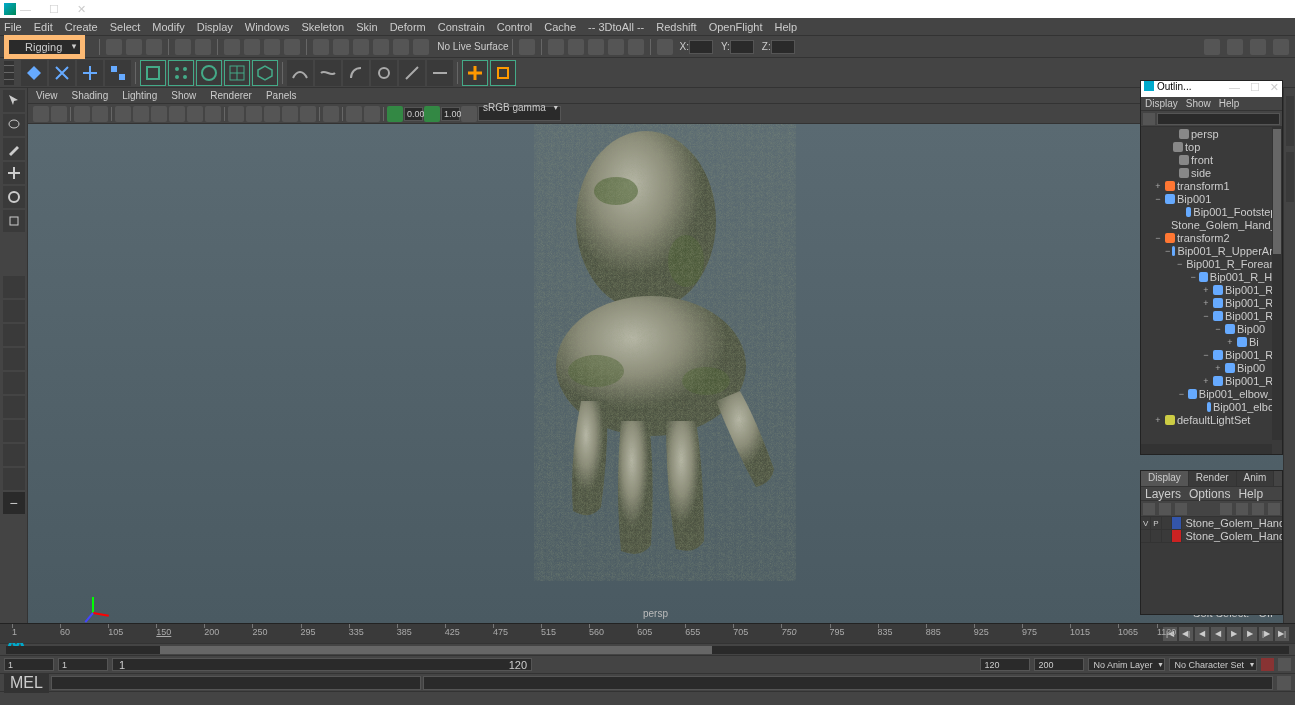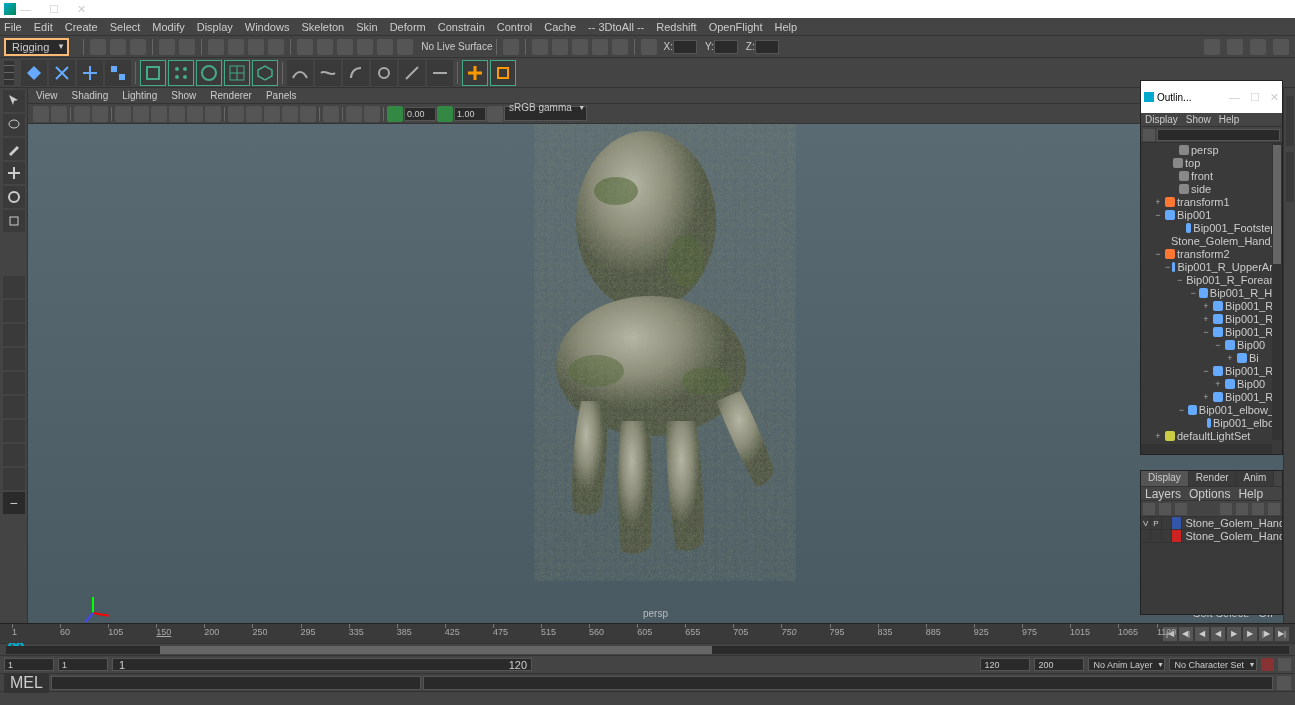--- a/index.html
+++ b/index.html
@@ -4,21 +4,21 @@
 <style>
 *{margin:0;padding:0;box-sizing:border-box;font-family:"Segoe UI",Tahoma,sans-serif;font-size:11px;color:#ccc;user-select:none}
 html,body{width:1295px;height:705px;overflow:hidden;background:#444}
 .titlebar{height:18px;background:#fff;display:flex;align-items:center;padding:0 4px;color:#000}
 .titlebar .maya-icon{width:12px;height:12px;background:linear-gradient(135deg,#0ac,#085);margin-right:4px}
 .titlebar .title{flex:1;font-size:10px;color:#000}
 .titlebar .win-btns{display:flex;gap:18px;font-size:12px;color:#000}
 .menubar{height:18px;background:#444;display:flex;align-items:center;padding:0 4px;border-bottom:1px solid #333}
 .menubar span{margin-right:12px;font-size:11px;cursor:default}
 .shelfbar{height:22px;background:#444;display:flex;align-items:center;padding:0 4px;border-bottom:1px solid #333}
-.shelfbar .workspace-dd{background:#2a2a2a;border:2px solid #fdba74;padding:1px 18px 1px 6px;margin-right:10px;position:relative}
+.shelfbar .workspace-dd{background:#2a2a2a;border:5px solid #fdba74;padding:1px 18px 1px 16px;margin-right:10px;position:relative}
 .shelfbar .workspace-dd::after{content:"▾";position:absolute;right:4px;top:1px;font-size:9px}
 .shelfbar .sep{width:1px;height:16px;background:#666;margin:0 4px}
 .shelfbar .ic{width:16px;height:16px;margin:0 2px;background:#555;border-radius:2px}
 .shelfbar .nolive{margin-left:6px;font-size:10px}
 .shelfbar .coord-lbl{margin-left:4px;font-size:10px}
 .shelfbar .coord-in{width:24px;height:14px;background:#2a2a2a;border:1px solid #555;margin-right:4px}
 .shelfbar .right-ic{margin-left:auto;display:flex;gap:3px}
 .toolshelf{height:30px;background:#444;display:flex;align-items:center;padding:0 4px;border-bottom:1px solid #333}
 .toolshelf .tab-handle{width:10px;height:24px;background:#333;margin-right:6px;display:flex;flex-direction:column;justify-content:space-around;padding:2px 0}
 .toolshelf .tab-handle div{height:1px;background:#666}
@@ -30,37 +30,37 @@
 .left-toolbox{width:28px;background:#444;border-right:1px solid #333;display:flex;flex-direction:column;align-items:center;padding-top:2px;gap:2px}
 .left-toolbox .lt{width:22px;height:22px;background:#3a3a3a;display:flex;align-items:center;justify-content:center}
 .left-toolbox .gap{height:40px}
 .left-toolbox .lt svg{width:16px;height:16px}
 .viewport-wrap{flex:1;display:flex;flex-direction:column;position:relative}
 .view-menubar{height:16px;background:#444;display:flex;align-items:center;padding:0 8px;border-bottom:1px solid #333}
 .view-menubar span{margin-right:14px;font-size:10px}
 .view-iconbar{height:20px;background:#444;display:flex;align-items:center;padding:0 4px;border-bottom:1px solid #333}
 .view-iconbar .vic{width:16px;height:16px;margin:0 1px;background:#555;border-radius:2px}
 .view-iconbar .sep{width:1px;height:14px;background:#666;margin:0 2px}
-.view-iconbar .num-in{width:32px;height:14px;background:#2a2a2a;border:1px solid #555;font-size:9px;padding:0 2px;display:flex;align-items:center}
+.view-iconbar .num-in{width:19px;height:14px;background:#2a2a2a;border:1px solid #555;font-size:9px;padding:0 2px;display:flex;align-items:center}
 .view-iconbar .dd{background:#2a2a2a;border:1px solid #555;padding:0 14px 13px 4px;font-size:10px;height:14px;display:flex;align-items:center;position:relative}
 .view-iconbar .dd::after{content:"▾";position:absolute;right:2px;font-size:8px}
 .viewport{flex:1;background:linear-gradient(#5a6a72,#4a5a62);position:relative;overflow:hidden}
 .axis-gizmo{position:absolute;left:50px;bottom:10px;width:30px;height:30px}
 .axis-gizmo .ax{position:absolute;left:14px;bottom:0;width:2px;height:16px;transform-origin:bottom}
 .axis-gizmo .y{background:#0f0}
 .axis-gizmo .x{background:#f00;transform:rotate(100deg)}
 .axis-gizmo .z{background:#44f;transform:rotate(-140deg);height:12px}
 .camera-label{position:absolute;bottom:4px;left:50%;transform:translateX(-50%);font-size:10px;color:#bbb}
 .hud-right{position:absolute;right:10px;bottom:4px;font-size:10px;color:#bbb;text-align:right}
 .hud-right div{margin-top:2px}
 .hand-model{position:absolute;left:50%;top:50%;transform:translate(-50%,-55%)}
 .right-strip{width:12px;background:#444;border-left:1px solid #333;display:flex;flex-direction:column;align-items:center;padding-top:8px;gap:6px}
 .right-strip .rs{width:8px;height:50px;background:#3a3a3a}
 .outliner{position:absolute;top:80px;right:12px;width:143px;height:375px;background:#444;border:1px solid #222;display:flex;flex-direction:column}
-.outliner-tb{height:32px;background:#fff;display:flex;align-items:center;padding:0 3px}
+.outliner-tb{height:16px;background:#fff;display:flex;align-items:flex-start;padding:0 3px}
 .outliner-tb .ico{width:10px;height:10px;background:#0ac;margin-right:3px}
 .outliner-tb .ttl{flex:1;font-size:10px;color:#000}
 .outliner-tb .wbtns{display:flex;gap:10px;font-size:10px;color:#666}
 .outliner-menu{height:14px;display:flex;align-items:center;padding:0 4px;border-bottom:1px solid #333}
 .outliner-menu span{margin-right:8px;font-size:10px}
 .outliner-search{height:16px;display:flex;align-items:center;padding:0 2px;border-bottom:1px solid #333}
 .outliner-search .si{width:12px;height:12px;background:#555;margin-right:2px}
 .outliner-search input{flex:1;background:#2a2a2a;border:1px solid #555;height:12px;outline:none;color:#ccc;font-size:9px}
 .outliner-tree{flex:1;overflow:hidden;position:relative;background:#3a3a3a}
 .outliner-tree .row{display:flex;align-items:center;height:13px;font-size:10px;white-space:nowrap;padding-left:4px}

